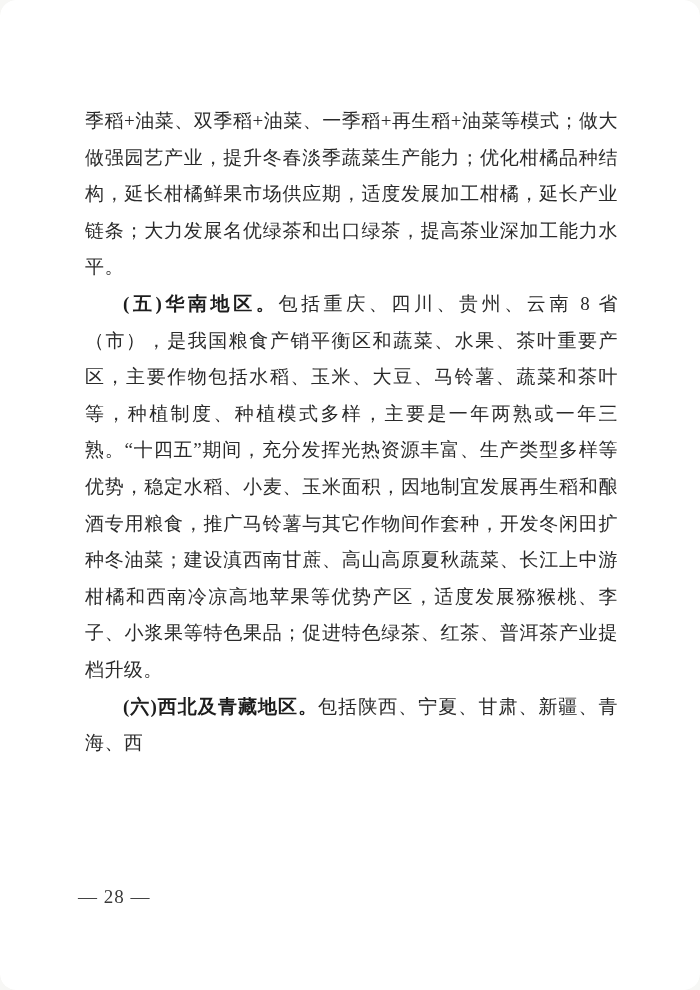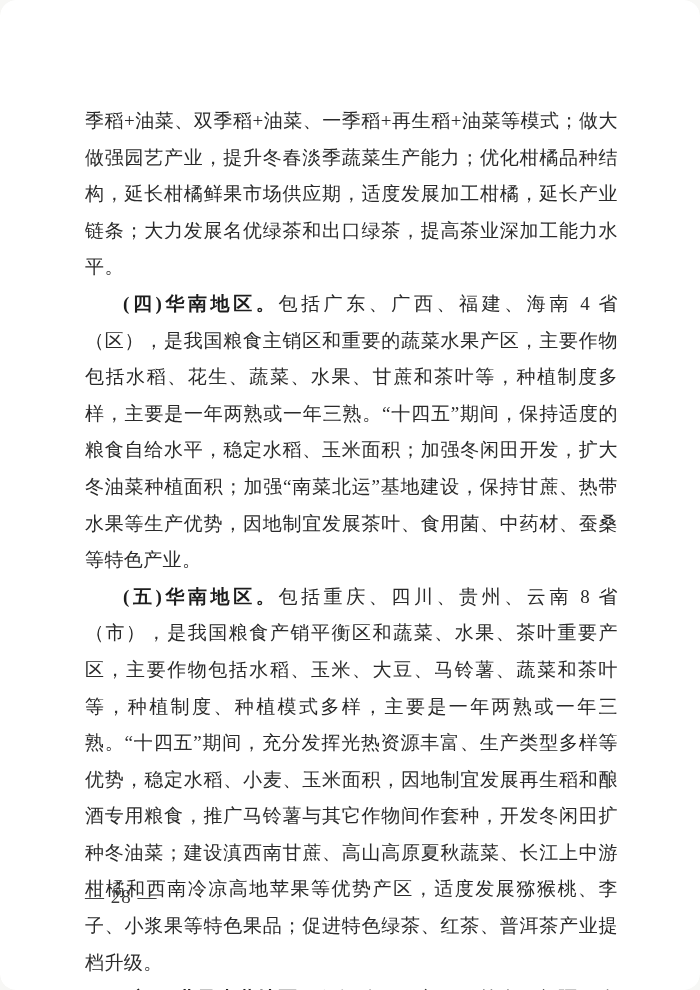--- a/index.html
+++ b/index.html
@@ -29,38 +29,37 @@
     letter-spacing: 0.4px;
     color: #2a2a2a;
   }
   .para.indent { text-indent: 2em; }
   .lead {
     font-weight: 700;
     color: #1d1d1d;
   }
   .page-footer {
     position: absolute;
-    left: 85px;
+    left: 78px;
     top: 886px;
     font-size: 19px;
     letter-spacing: 1px;
     color: #3a3a3a;
     white-space: pre;
   }
 </style>
 </head>
 <body>
 
 <div class="page">
 
   <div class="text-block">
 
     <p class="para"><span>季稻+油菜、双季稻+油菜、一季稻+再生稻+油菜等模式；做大做强园艺产业，提升冬春淡季蔬菜生产能力；优化柑橘品种结构，延长柑橘鲜果市场供应期，适度发展加工柑橘，延长产业链条；大力发展名优绿茶和出口绿茶，提高茶业深加工能力水平。</span></p>
 
-    <p class="para indent"><span class="lead">(四)华南地区。</span><span>包括广东、广西、福建、海南 4 省（区），是我国粮食主销区和重要的蔬菜水果产区，主要作物包括水稻、花生、蔬菜、水果、甘蔗和茶叶等，种植制度多样，主要是一年两熟或一年三熟。“十四五”期间，保持适度的粮食自给水平，稳定水稻、玉米面积；加强冬闲田开发，扩大冬油菜种植面积；加强“南菜北运”基地建设，保持甘蔗、热带水果等生产优势，因地制宜发展茶叶、食用菌、中药材、蚕桑等特色产业。</span></p>
 
     <p class="para indent"><span class="lead">(五)华南地区。</span><span>包括重庆、四川、贵州、云南 8 省（市），是我国粮食产销平衡区和蔬菜、水果、茶叶重要产区，主要作物包括水稻、玉米、大豆、马铃薯、蔬菜和茶叶等，种植制度、种植模式多样，主要是一年两熟或一年三熟。“十四五”期间，充分发挥光热资源丰富、生产类型多样等优势，稳定水稻、小麦、玉米面积，因地制宜发展再生稻和酿酒专用粮食，推广马铃薯与其它作物间作套种，开发冬闲田扩种冬油菜；建设滇西南甘蔗、高山高原夏秋蔬菜、长江上中游柑橘和西南冷凉高地苹果等优势产区，适度发展猕猴桃、李子、小浆果等特色果品；促进特色绿茶、红茶、普洱茶产业提档升级。</span></p>
 
     <p class="para indent"><span class="lead">(六)西北及青藏地区。</span><span>包括陕西、宁夏、甘肃、新疆、青海、西</span></p>
 
   </div>
 
   <div class="page-footer">— 28 —</div>
 
 </div>

